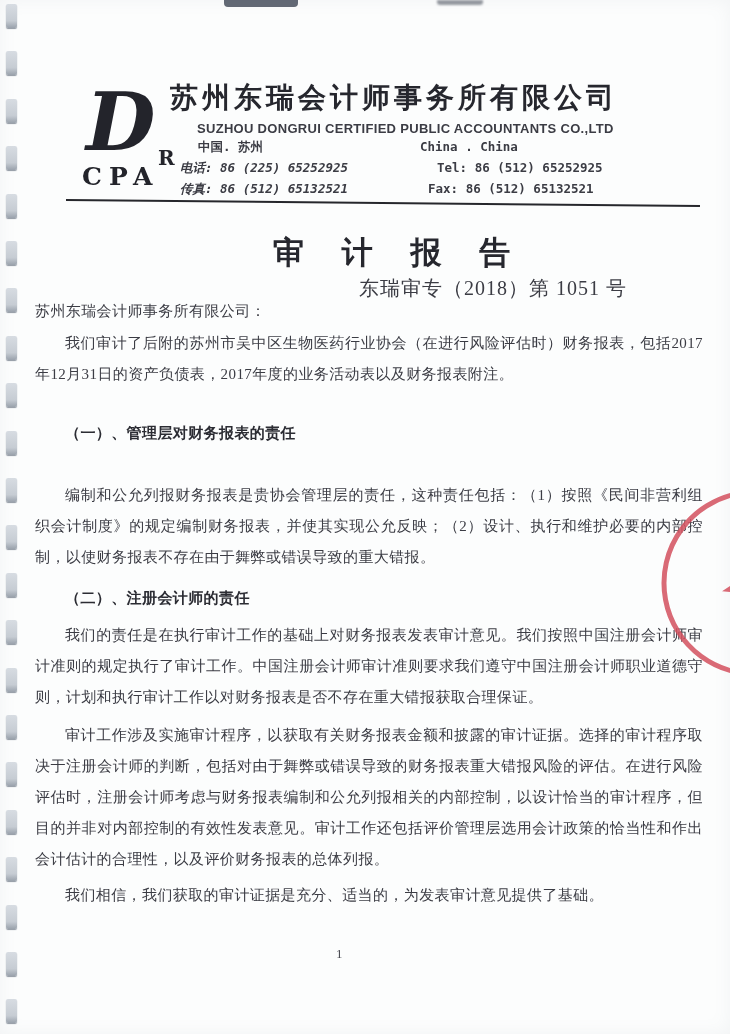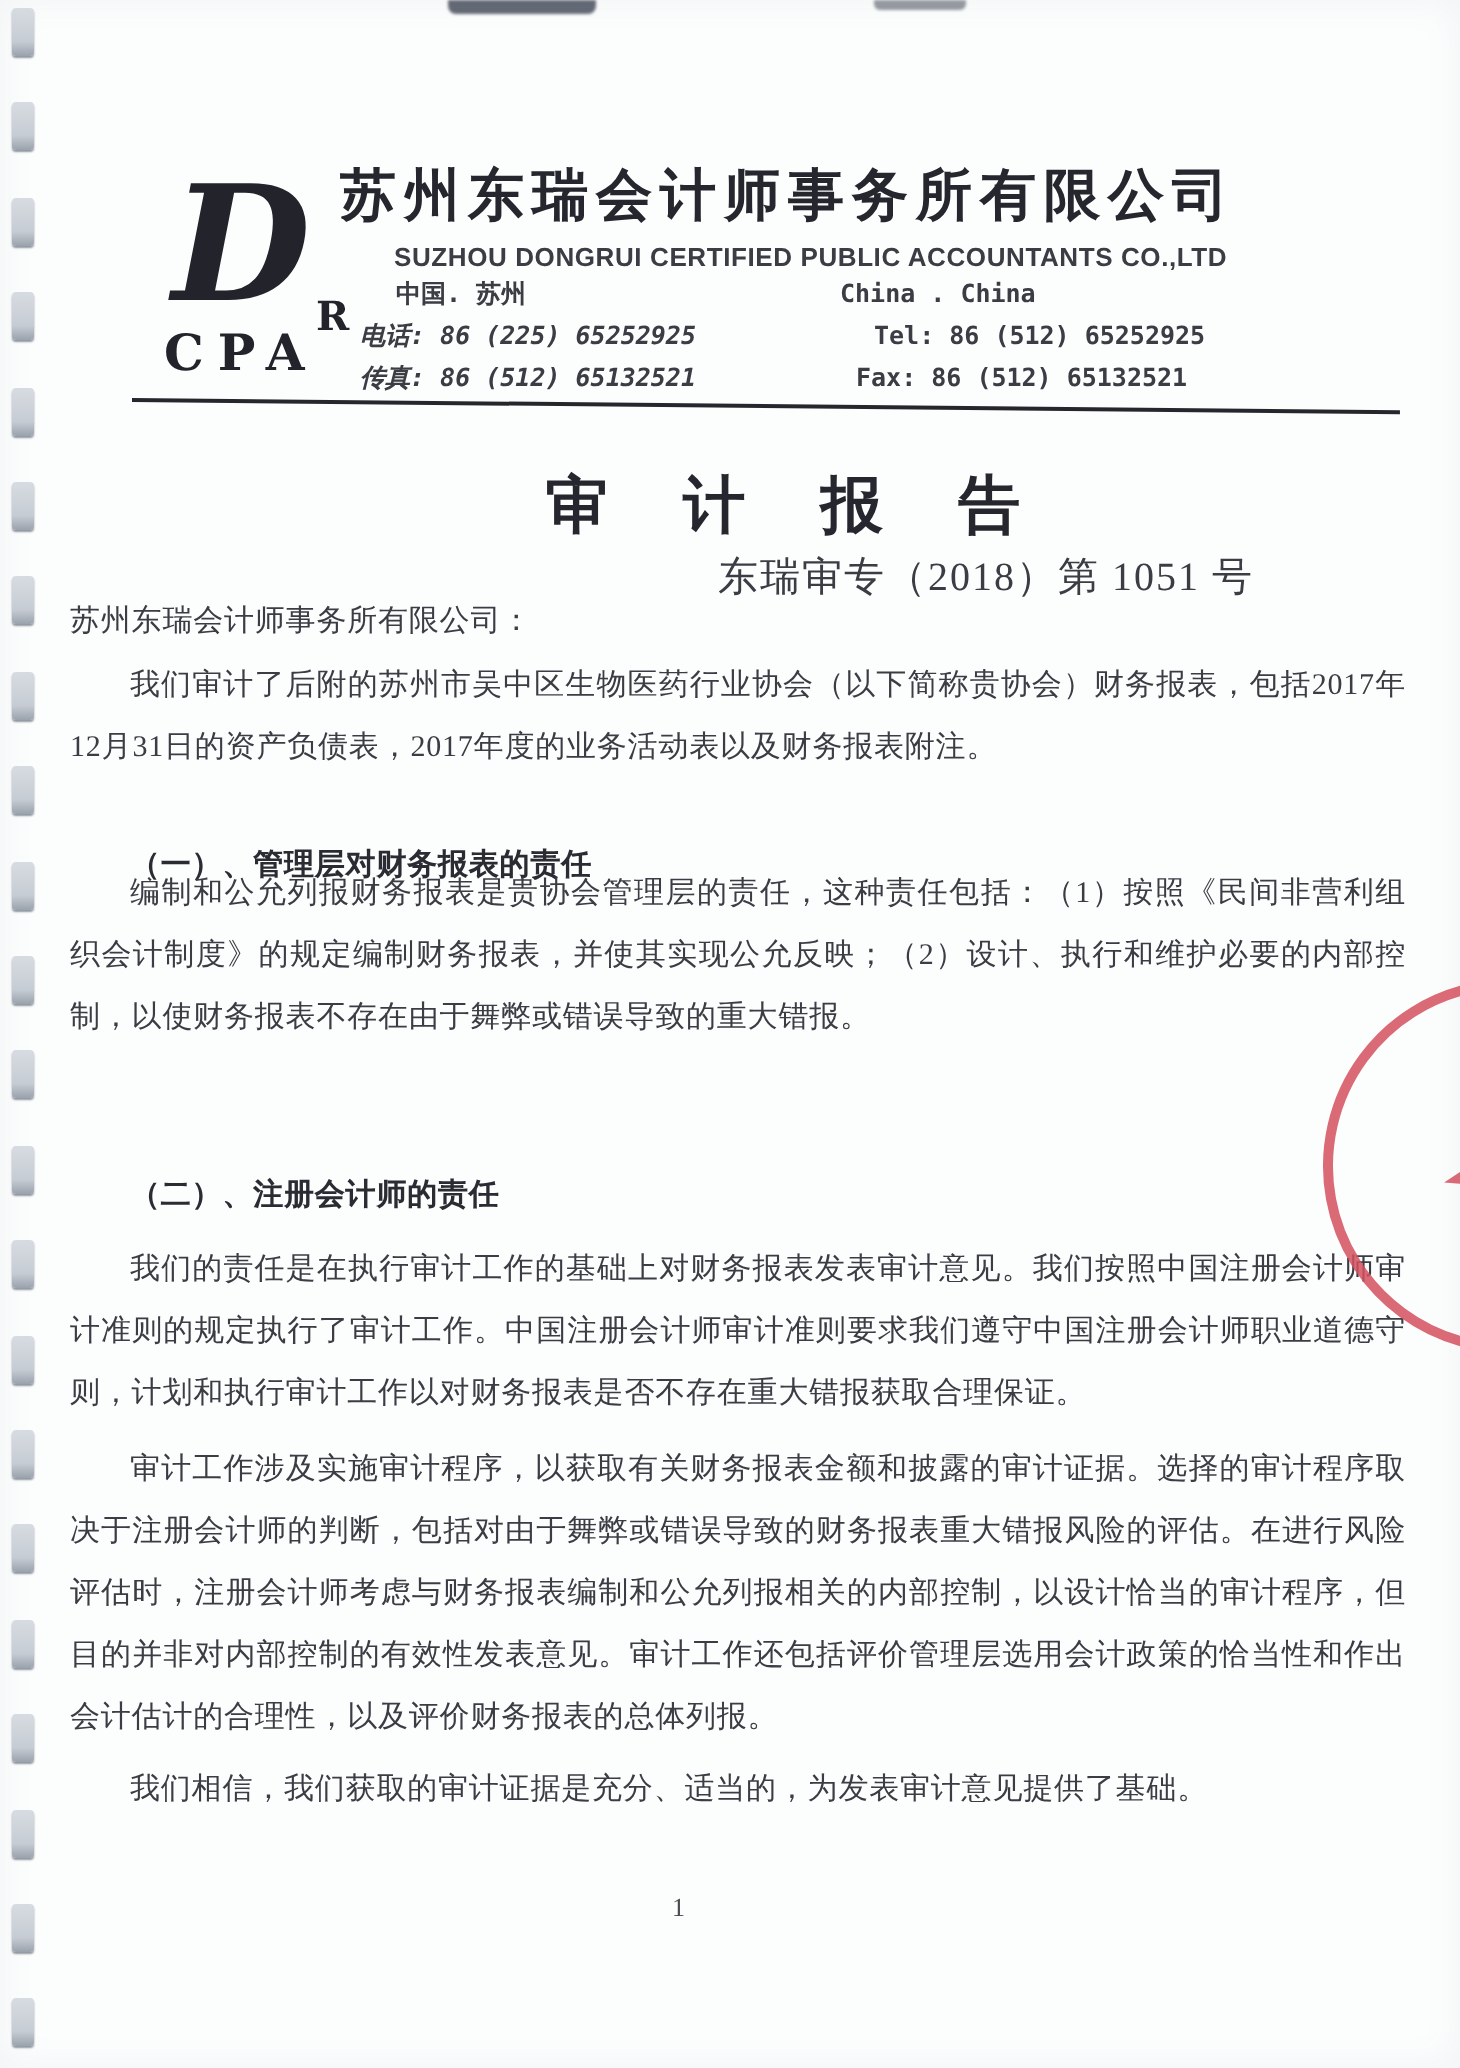--- a/index.html
+++ b/index.html
@@ -34,21 +34,21 @@
   .header-rule{position:absolute;left:66px;top:199px;width:634px;height:2px;background:#26272c;transform:rotate(.55deg);transform-origin:left center;}
   
   .report-title{position:absolute;left:34px;top:232px;width:730px;text-align:center;font-size:31px;font-weight:bold;letter-spacing:15px;color:#26272e;white-space:nowrap;}
   .ref-number{position:absolute;right:103px;top:275px;font-size:20px;letter-spacing:1px;white-space:nowrap;}
   .para{position:absolute;left:35px;width:668px;font-size:15px;line-height:31px;letter-spacing:.4px;text-align:justify;}
   .indent{text-indent:2em;}
   .heading{font-weight:bold;color:#2b2c33;}
   .addressee{top:296px;}
   .p-intro{top:328px;}
   .h-sec1{top:418px;}
-  .p-sec1{top:432px;font-family:Liberation Serif, serif;}
+  .p-sec1{top:480px;font-family:Liberation Serif, serif;}
   .h-sec2{top:583px;}
   .p-sec2a{top:620px;}
   .p-sec2b{top:720px;}
   .p-sec2c{top:880px;}
   .page-number{position:absolute;left:336px;top:946px;font-size:13px;color:#4a4b52;}
   
   .seal{position:absolute;left:655px;top:483px;width:200px;height:200px;transform:rotate(-32deg);opacity:.85;}
 </style>
 </head>
 <body>
@@ -96,21 +96,21 @@
   <div class="contact en-city">China . China</div>
   <div class="contact en-tel">Tel: 86 (512) 65252925</div>
   <div class="contact en-fax">Fax: 86 (512) 65132521</div>
 
   <div class="header-rule"></div>
 
   <div class="report-title">审 计 报 告</div>
   <div class="ref-number">东瑞审专（2018）第 1051 号</div>
 
   <div class="para addressee">苏州东瑞会计师事务所有限公司：</div>
-  <div class="para indent p-intro">我们审计了后附的苏州市吴中区生物医药行业协会（以下简称贵协会）财务报表，包括2017年12月31日的资产负债表，2017年度的业务活动表以及财务报表附注。</div>
+  <div class="para indent p-intro">我们审计了后附的苏州市吴中区生物医药行业协会（在进行风险评估时）财务报表，包括2017年12月31日的资产负债表，2017年度的业务活动表以及财务报表附注。</div>
 
   <div class="para indent heading h-sec1">（一）、管理层对财务报表的责任</div>
   <div class="para indent p-sec1">编制和公允列报财务报表是贵协会管理层的责任，这种责任包括：（1）按照《民间非营利组织会计制度》的规定编制财务报表，并使其实现公允反映；（2）设计、执行和维护必要的内部控制，以使财务报表不存在由于舞弊或错误导致的重大错报。</div>
 
   <div class="para indent heading h-sec2">（二）、注册会计师的责任</div>
   <div class="para indent p-sec2a">我们的责任是在执行审计工作的基础上对财务报表发表审计意见。我们按照中国注册会计师审计准则的规定执行了审计工作。中国注册会计师审计准则要求我们遵守中国注册会计师职业道德守则，计划和执行审计工作以对财务报表是否不存在重大错报获取合理保证。</div>
   <div class="para indent p-sec2b">审计工作涉及实施审计程序，以获取有关财务报表金额和披露的审计证据。选择的审计程序取决于注册会计师的判断，包括对由于舞弊或错误导致的财务报表重大错报风险的评估。在进行风险评估时，注册会计师考虑与财务报表编制和公允列报相关的内部控制，以设计恰当的审计程序，但目的并非对内部控制的有效性发表意见。审计工作还包括评价管理层选用会计政策的恰当性和作出会计估计的合理性，以及评价财务报表的总体列报。</div>
   <div class="para indent p-sec2c">我们相信，我们获取的审计证据是充分、适当的，为发表审计意见提供了基础。</div>
 
   <div class="page-number">1</div>

